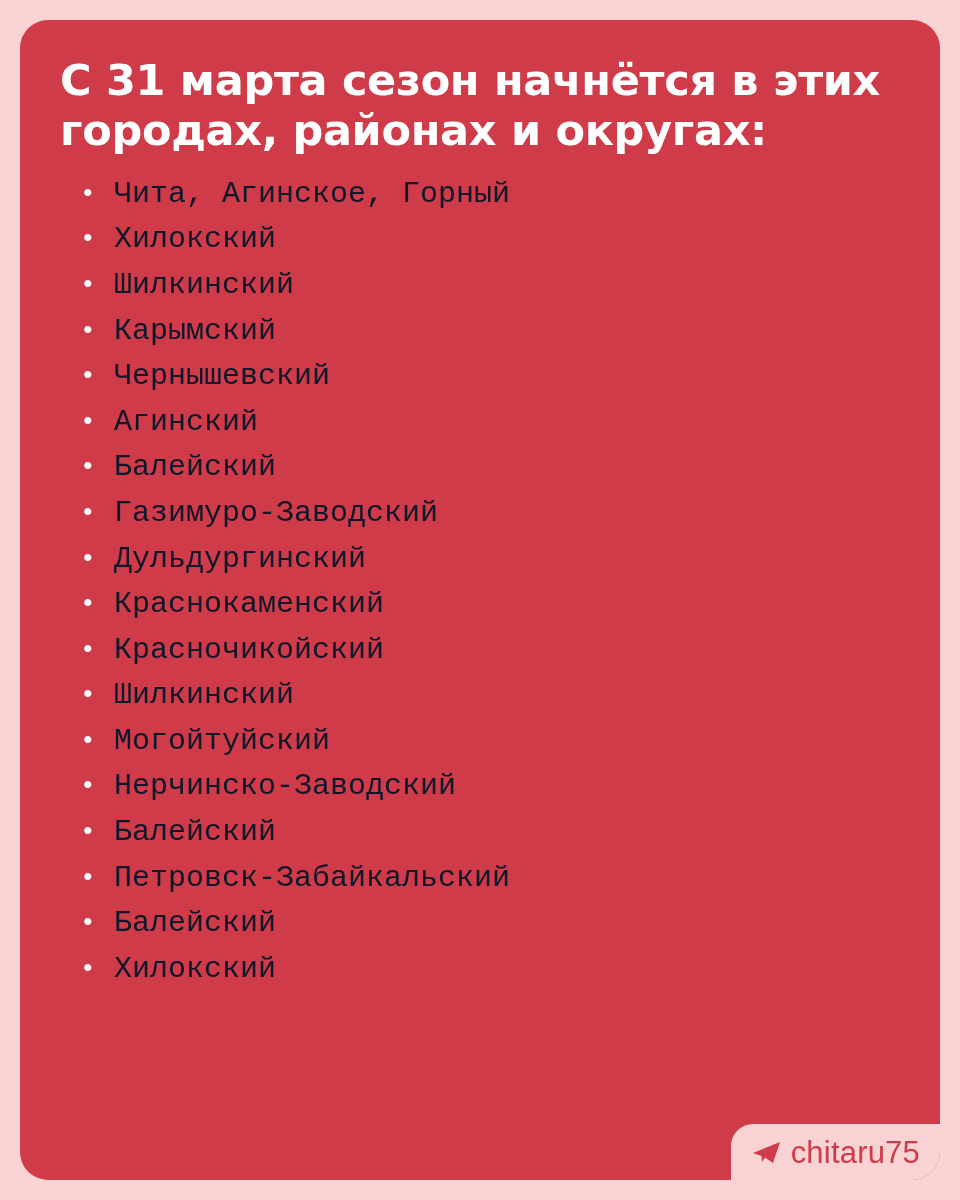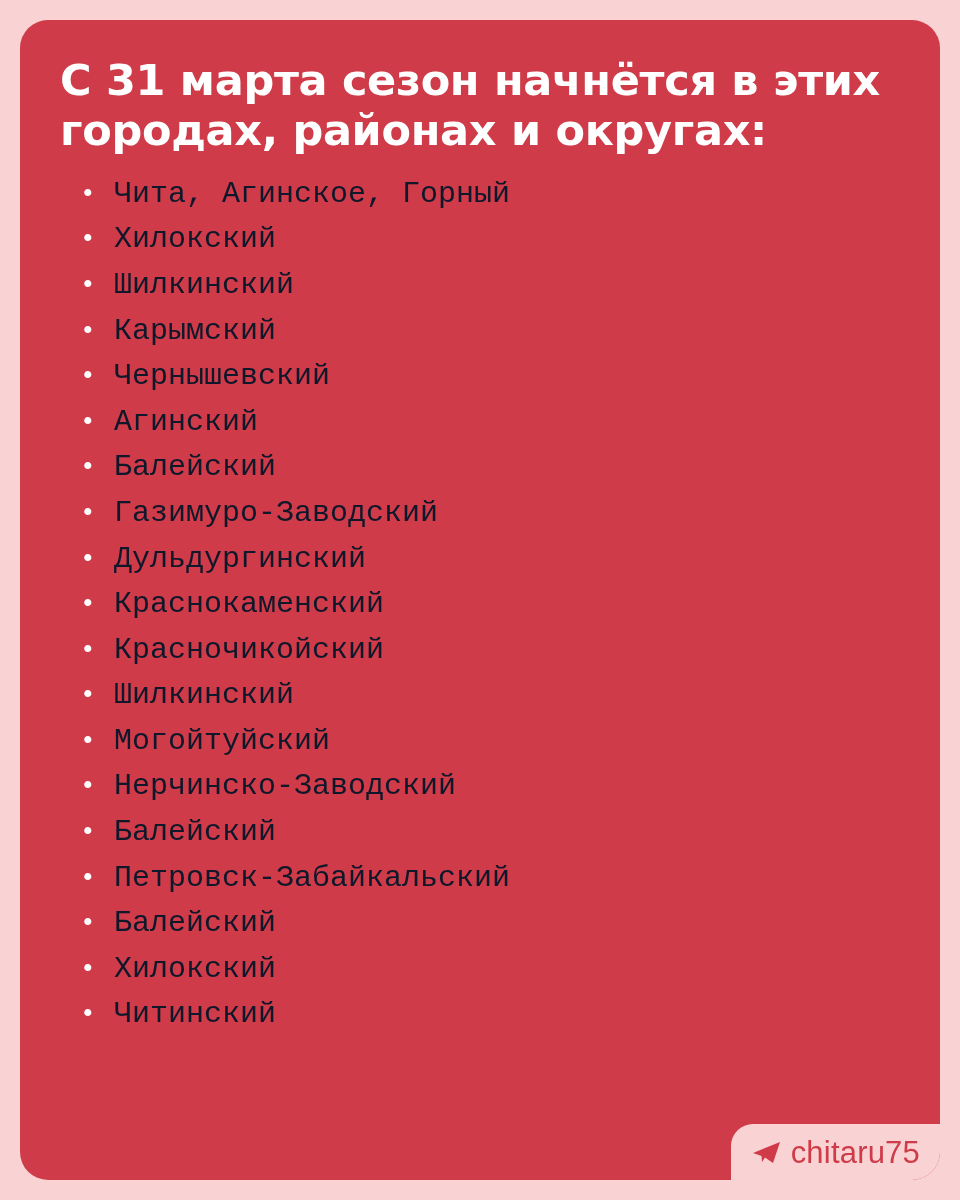--- a/index.html
+++ b/index.html
@@ -109,21 +109,20 @@
       <li>Дульдургинский</li>
       <li>Краснокаменский</li>
       <li>Красночикойский</li>
       <li>Шилкинский</li>
       <li>Могойтуйский</li>
       <li>Нерчинско-Заводский</li>
       <li>Балейский</li>
       <li>Петровск-Забайкальский</li>
       <li>Балейский</li>
       <li>Хилокский</li>
-      <li>Читинский</li>
     </ul>
     <div class="watermark">
       <span class="tg-icon">
         <svg width="28" height="24" viewBox="0 0 28 24" xmlns="http://www.w3.org/2000/svg">
           <polygon points="0,12 27,1 20,22 12,16.5 9,21 8.5,15" fill="#cf3b48"></polygon>
         </svg>
       </span>
       <span class="watermark-label">chitaru75</span>
     </div>
   </div>

